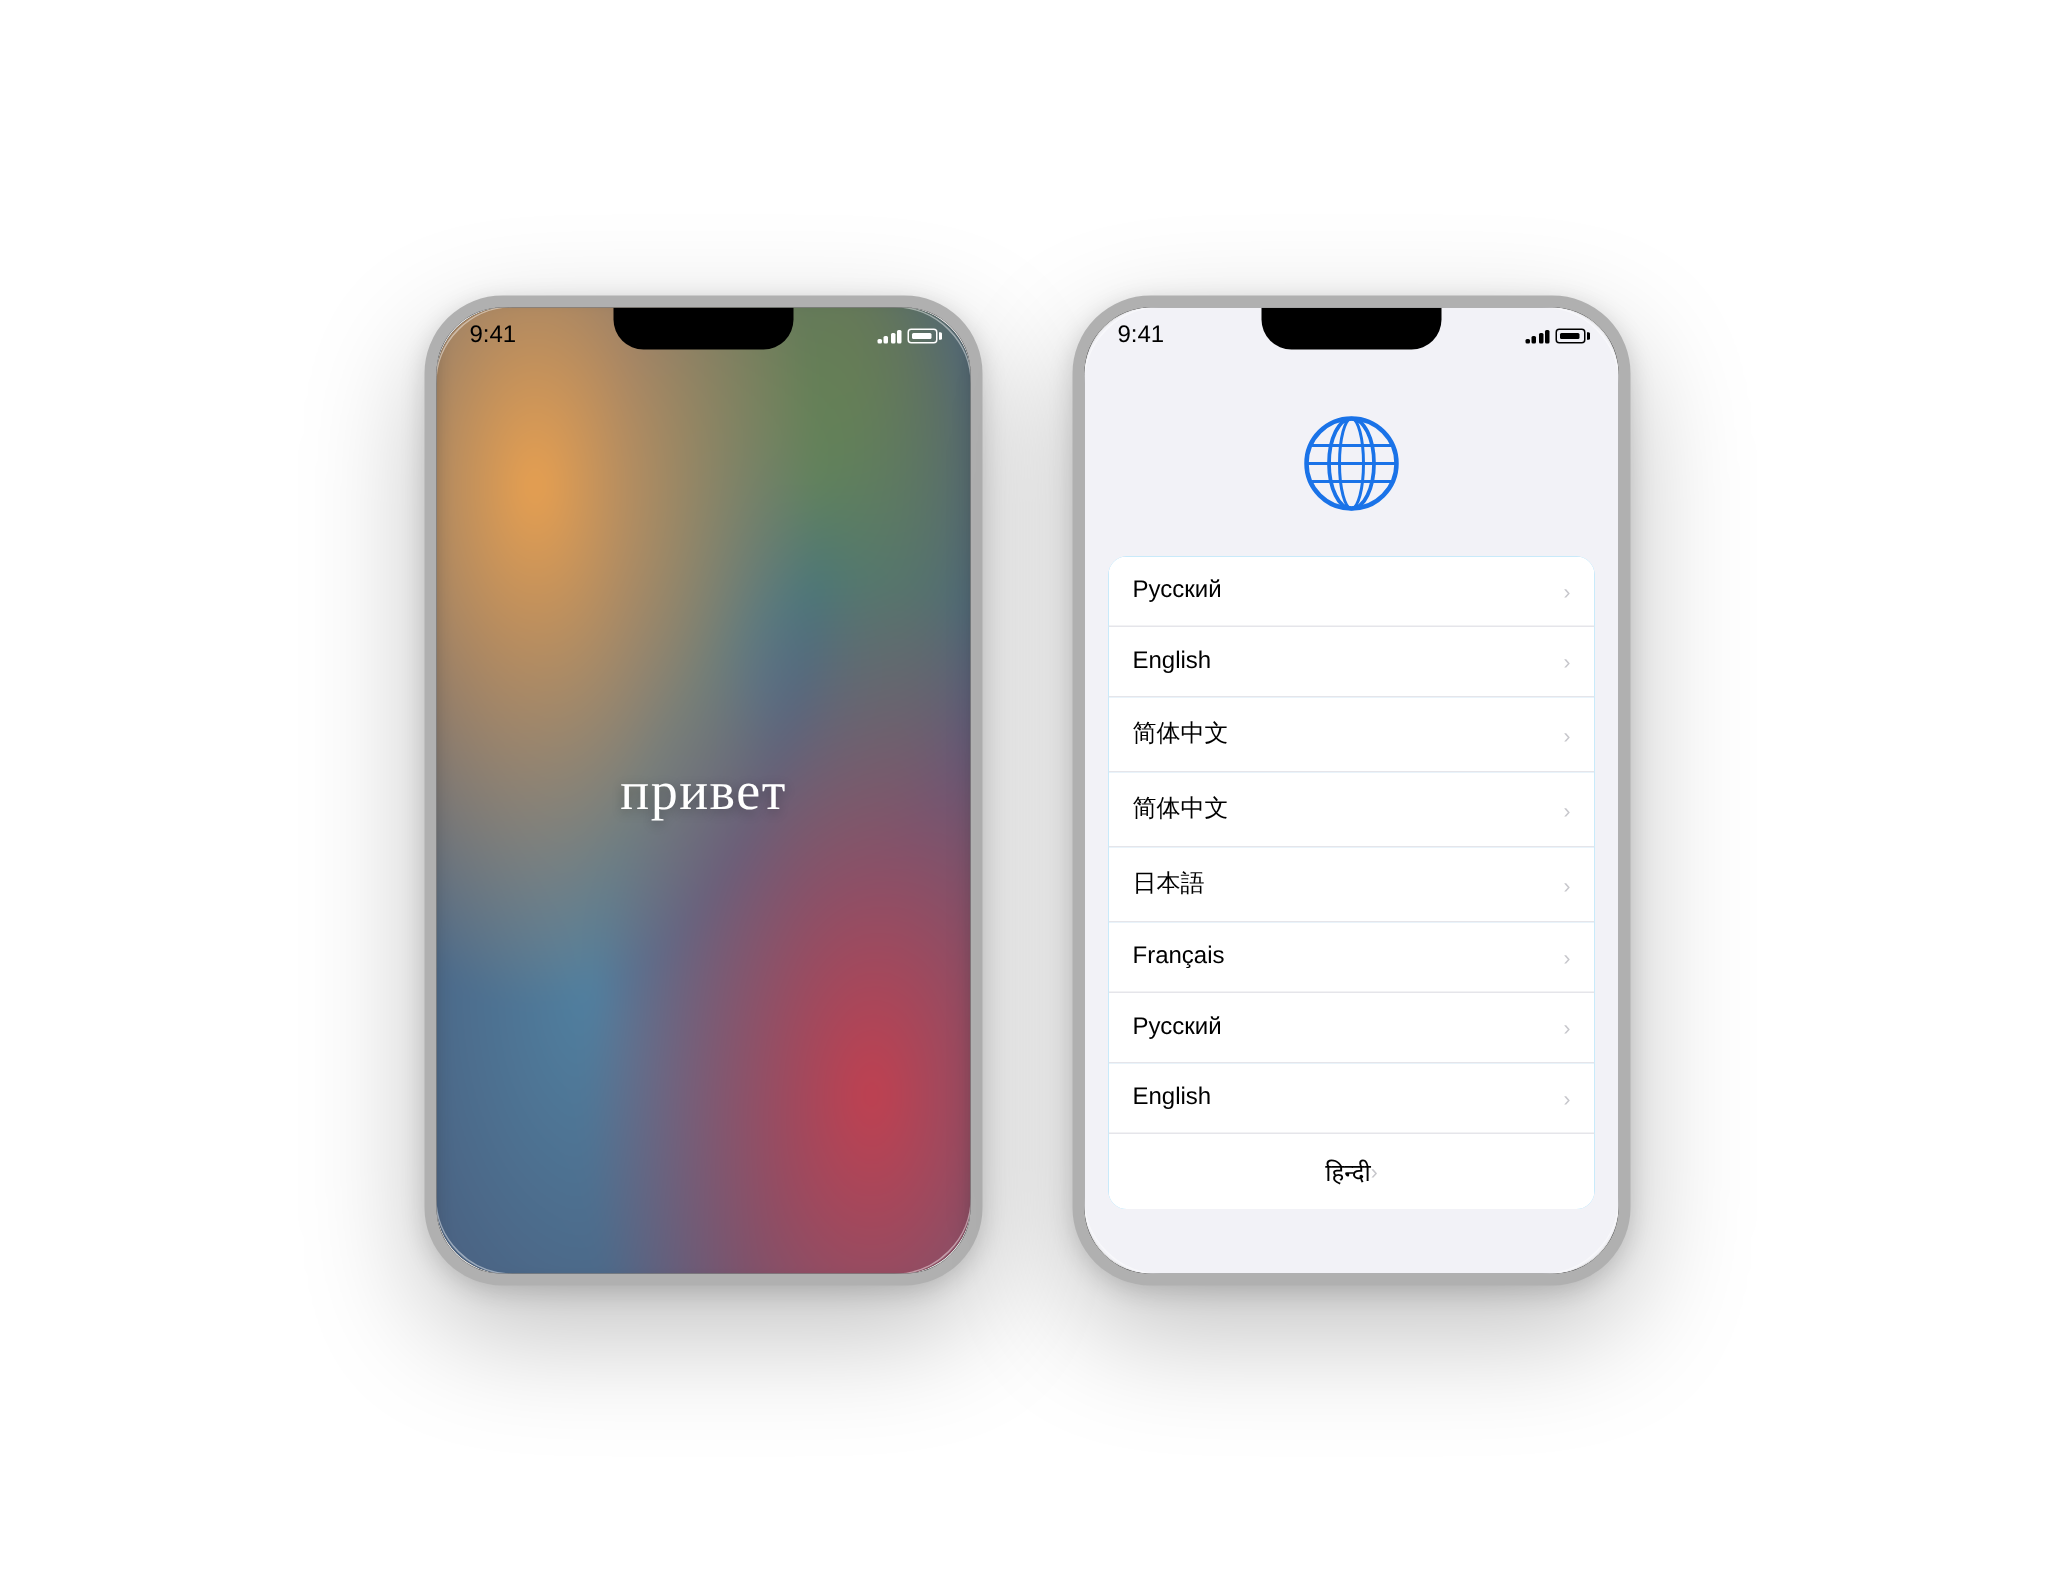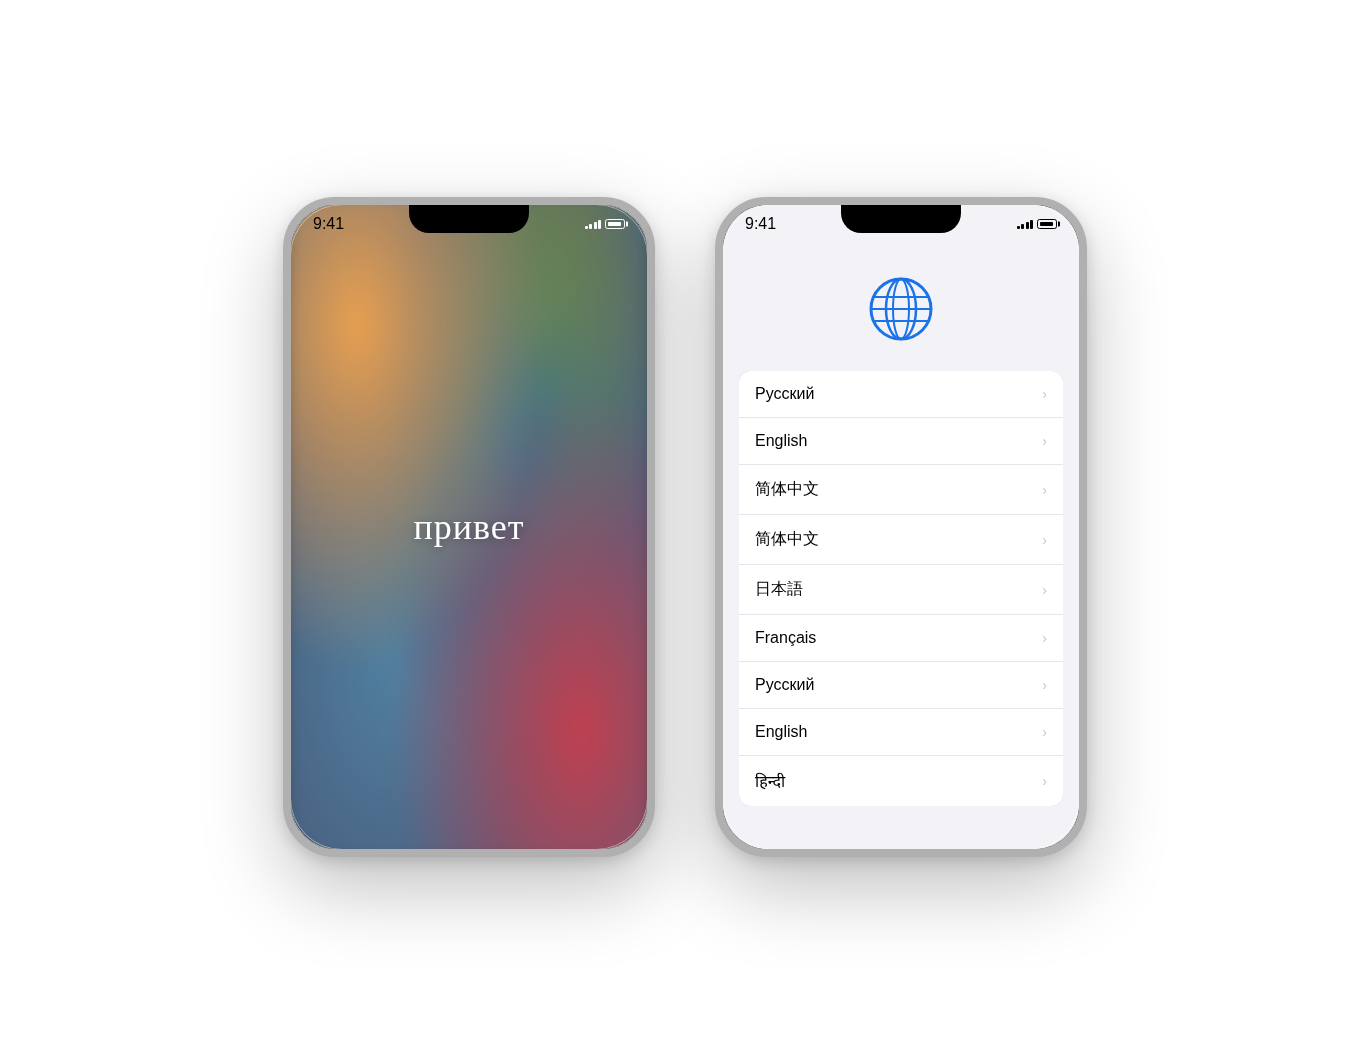--- a/index.html
+++ b/index.html
@@ -204,20 +204,21 @@
       display: flex;
       align-items: center;
       justify-content: space-between;
       padding: 14px 16px;
       background: #fff;
       border-bottom: 0.5px solid #e5e5ea;
       cursor: pointer;
     }
     .lang-item:last-child {
       border-bottom: none;
+      justify-content: center;
     }
 
     .lang-name {
       font-size: 16px;
       color: #000;
       font-weight: 400;
     }
 
     .chevron-icon {
       color: #c7c7cc;

